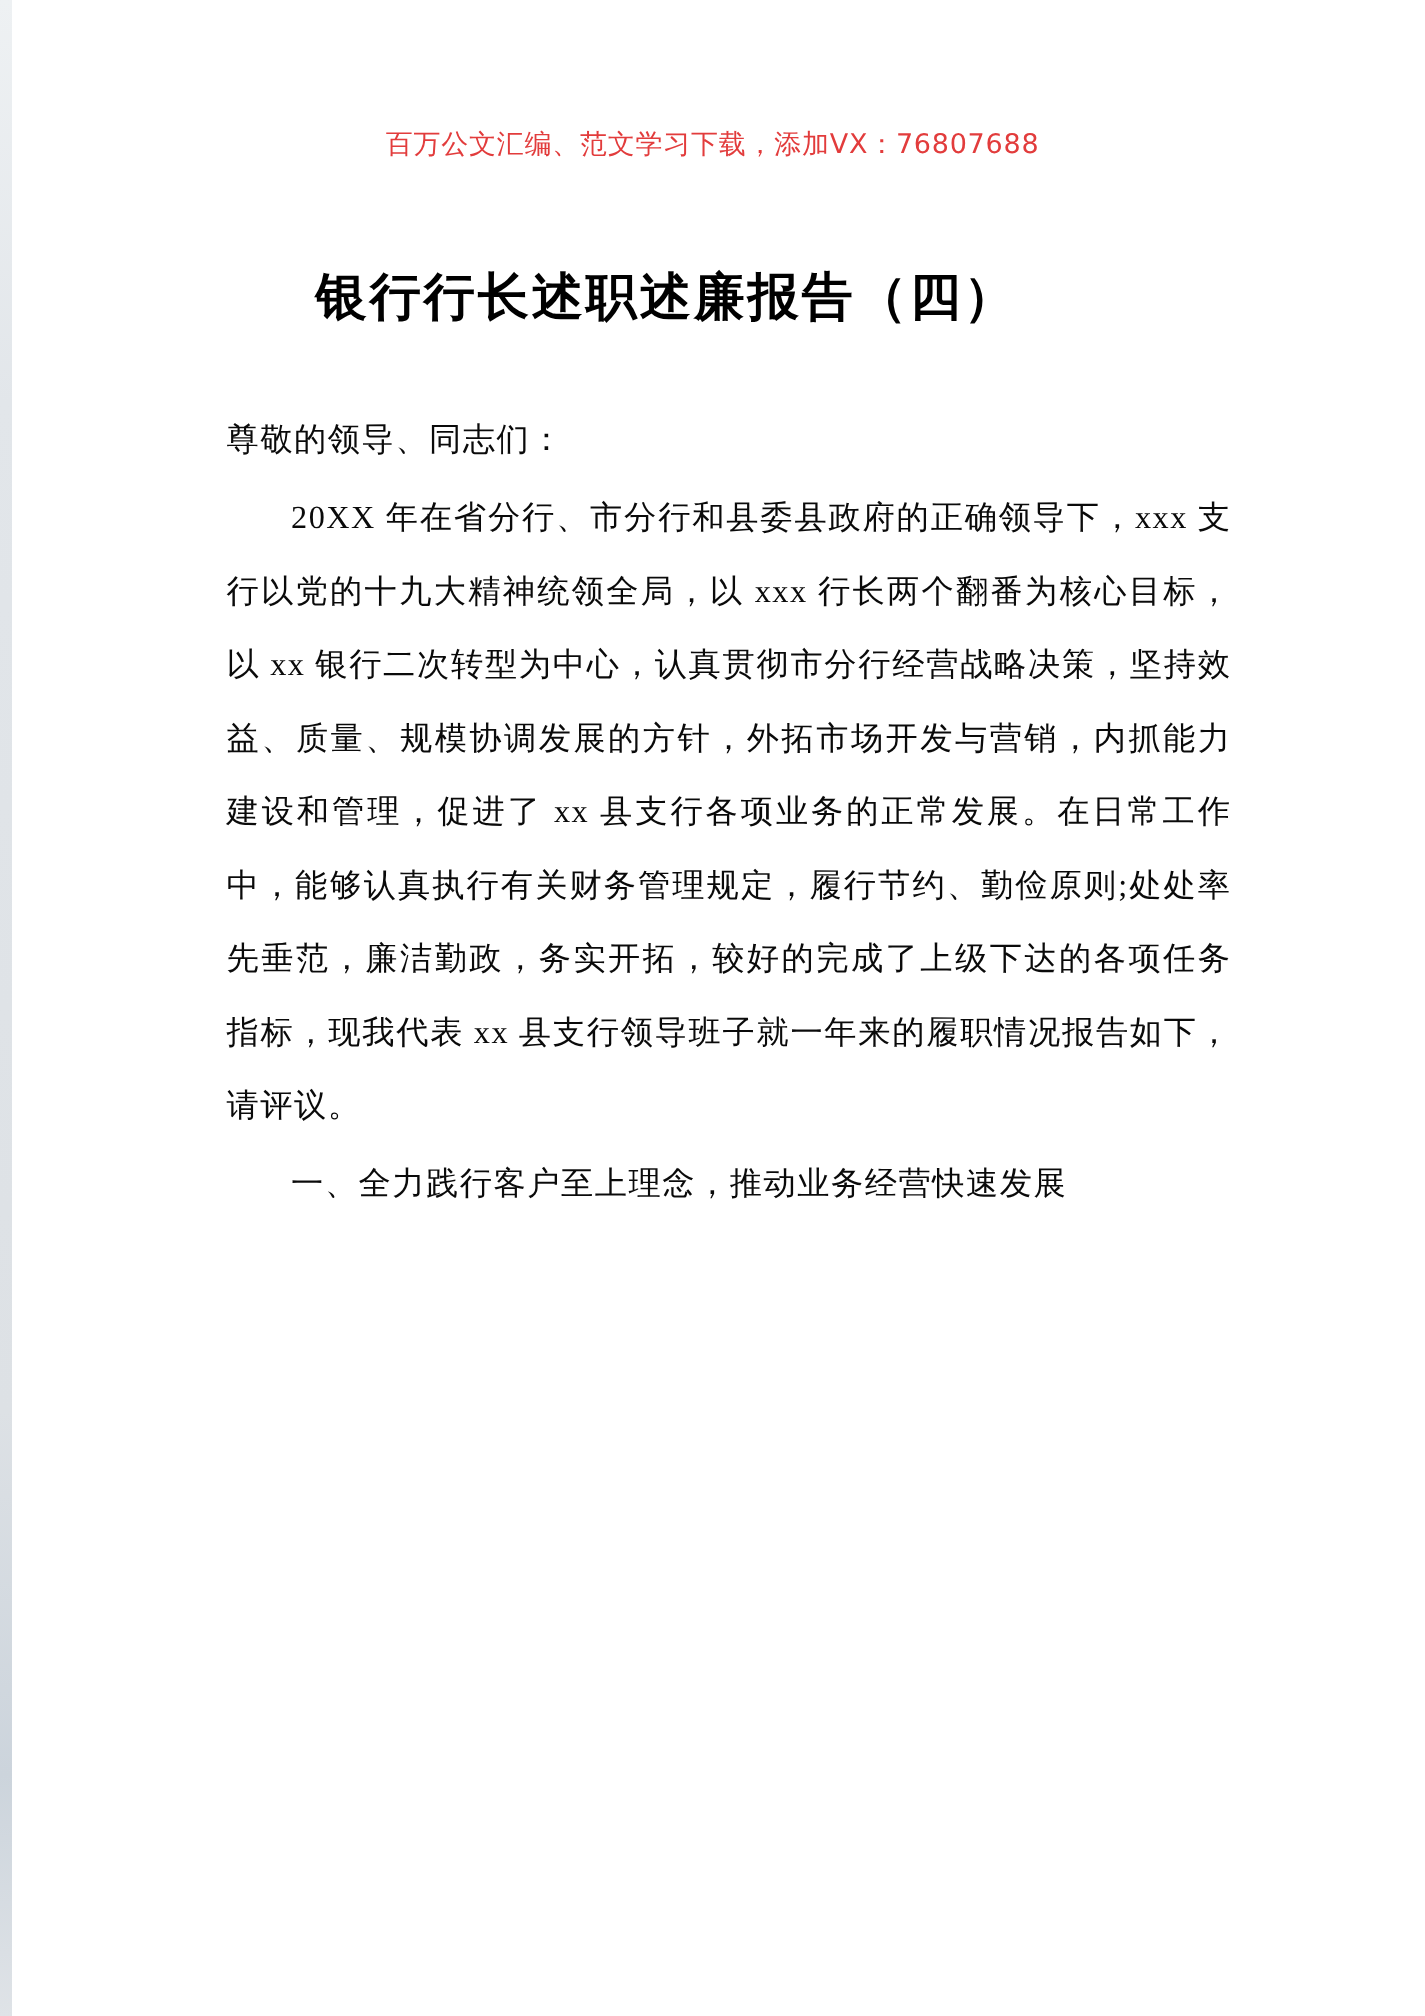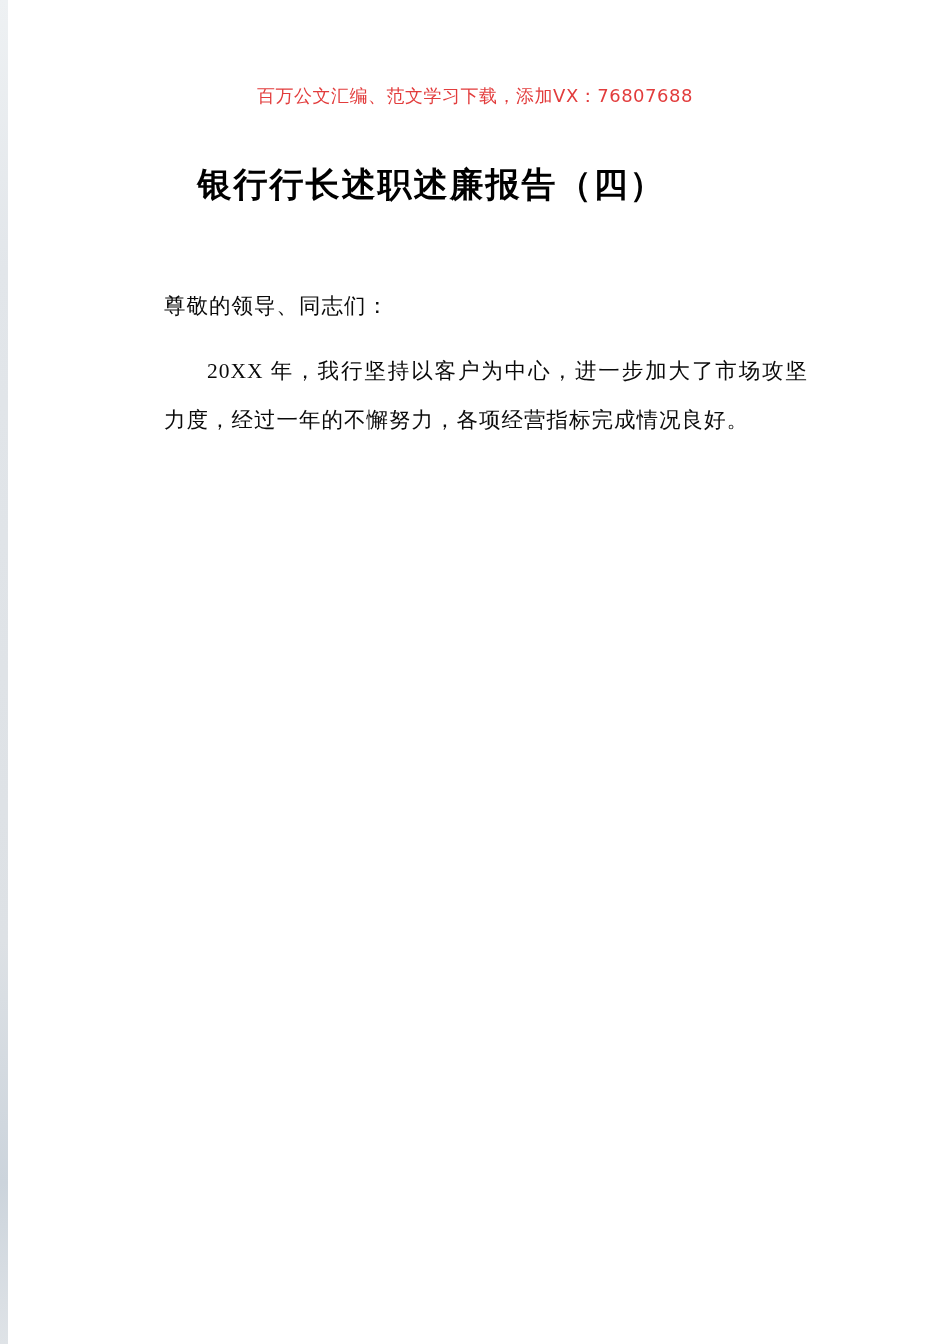--- a/index.html
+++ b/index.html
@@ -45,45 +45,46 @@
     position: absolute;
     top: 162px;
     left: 0;
     width: 863px;
     text-align: center;
     font-family: "DejaVu Sans", "Liberation Sans", sans-serif;
     font-weight: bold;
     font-size: 34px;
     letter-spacing: 2px;
     color: #000000;
-    margin: 0;
+    margin: 13px;
   }
   .doc-body {
     position: absolute;
     top: 266px;
     left: 148px;
     width: 676px;
     font-size: 21.5px;
     line-height: 49px;
     text-align: justify;
     letter-spacing: 1px;
     color: #0a0a0a;
   }
   .doc-body p {
-    margin: 16px;
+    margin: 3px;
   }
   .doc-body p.indent {
     text-indent: 2em;
   }
 </style>
 </head>
 <body>
 
 <div class="edge-strip"></div>
 
 <p class="watermark">百万公文汇编、范文学习下载，添加VX：76807688</p>
 
 <h1 class="doc-title">银行行长述职述廉报告（四）</h1>
 
 <div class="doc-body">
   <p>尊敬的领导、同志们：</p>
-  <p class="indent">20XX 年，我行坚持以客户为中心，进一步加大了市场攻坚力度，经过一年的不懈努力，各项经营指标完成情况良好。</p>
+  <p class="indent">20XX 年在省分行、市分行和县委县政府的正确领导下，xxx 支行以党的十九大精神统领全局，以 xxx 行长两个翻番为核心目标，以 xx 银行二次转型为中心，认真贯彻市分行经营战略决策，坚持效益、质量、规模协调发展的方针，外拓市场开发与营销，内抓能力建设和管理，促进了 xx 县支行各项业务的正常发展。在日常工作中，能够认真执行有关财务管理规定，履行节约、勤俭原则;处处率先垂范，廉洁勤政，务实开拓，较好的完成了上级下达的各项任务指标，现我代表 xx 县支行领导班子就一年来的履职情况报告如下，请评议。</p>
+  <p class="indent">一、全力践行客户至上理念，推动业务经营快速发展</p>
 </div>
 
 </body></html>

